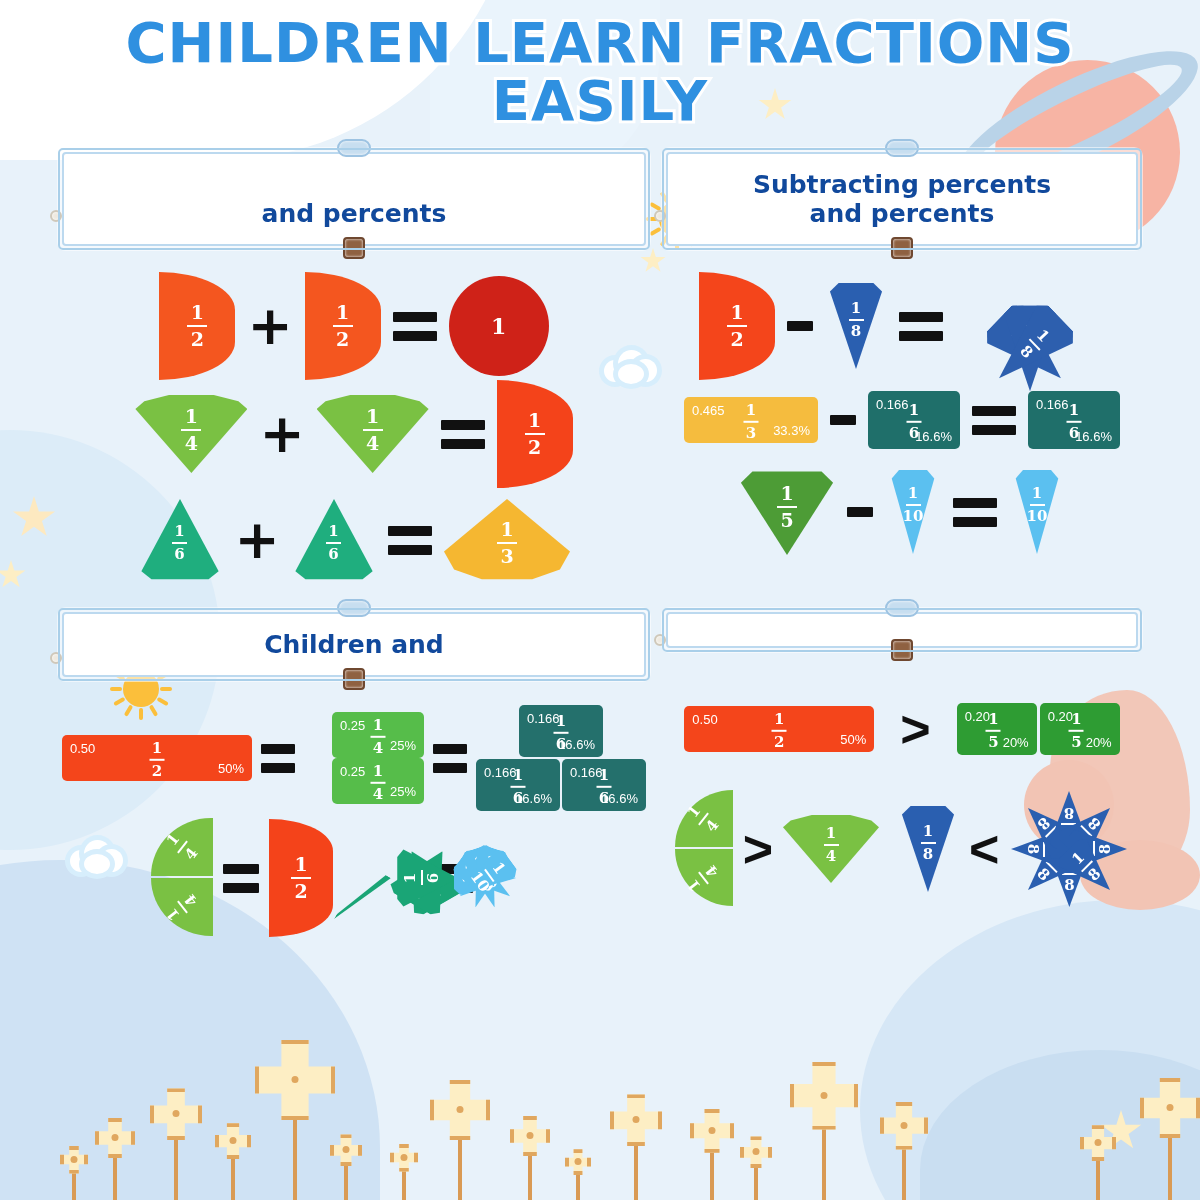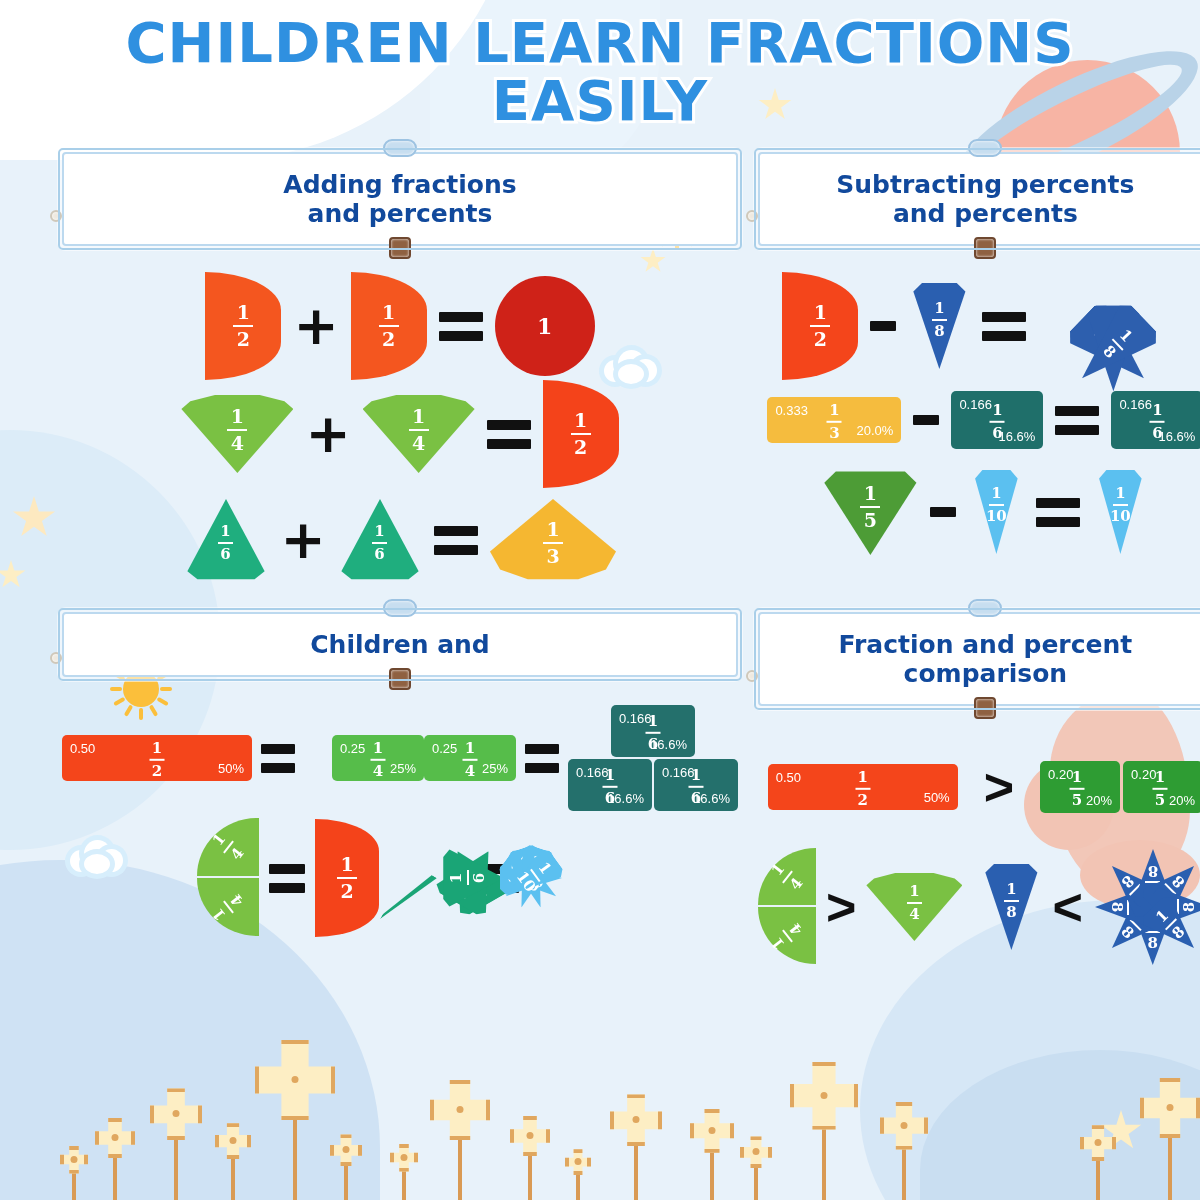--- a/index.html
+++ b/index.html
@@ -128,21 +128,21 @@
   .tile .dec{position:absolute;left:8px;top:6px;font-size:13px;font-family:"Liberation Sans",sans-serif;}
   .tile .pct{position:absolute;right:8px;bottom:5px;font-size:13px;font-family:"Liberation Sans",sans-serif;}
   .tile .mid{position:absolute;left:50%;top:50%;transform:translate(-50%,-48%);}
 
   .tile-half{width:190px;height:46px;}
   .tile-third{width:134px;height:46px;}
   .tile-sixth{width:92px;height:58px;}
   .tile-quarter{width:92px;height:46px;}
   .tile-fifth{width:80px;height:52px;}
 
-  .stackcol{display:flex;flex-direction:row;padding-left:28px;}
+  .stackcol{display:flex;flex-direction:column;padding-left:28px;}
   .pyramid{display:flex;flex-direction:column;align-items:center;gap:2px;}
   .pyramid .r2{display:flex;gap:2px;}
 
   
   .fan{position:relative;}
   .fan > div{position:absolute;left:50%;top:50%;}
 
   .halfdisc{position:relative;}
   .halfdisc > div{position:absolute;left:50%;top:50%;}
 </style>
@@ -310,21 +310,21 @@
 </div>
 
 <div class="grid">
 
   <div class="panel">
     <div class="hdr">
       <div class="tape t-top"></div>
       <div class="tape t-left"></div>
       <div class="tape t-bot"></div>
       <h2>
-        <span>Adding fractions</span><br>
+        <br>
         <span>and percents</span>
       </h2>
     </div>
 
     <div class="rows">
 
       <div class="row">
         <div class="half right">
           <div class="sh" style="background:#f4561f"></div>
           <div class="frac" style="position:relative;">
@@ -482,29 +482,29 @@
                 <span class="bar"></span>
                 <span class="d">8</span>
               </div>
             </div>
           </div>
         </div>
       </div>
 
       <div class="row" style="min-height:80px">
         <div class="tile tile-third" style="background:#f5bc3e">
-          <span class="dec">0.333</span>
+          <span class="dec">0.465</span>
           <span class="mid">
             <span class="frac sm">
               <span class="n">1</span>
               <span class="bar"></span>
               <span class="d">3</span>
             </span>
           </span>
-          <span class="pct">20.0%</span>
+          <span class="pct">33.3%</span>
         </div>
         <span class="op minus"></span>
         <div class="tile tile-sixth" style="background:#1f6f6a">
           <span class="dec">0.166</span>
           <span class="mid">
             <span class="frac sm">
               <span class="n">1</span>
               <span class="bar"></span>
               <span class="d">6</span>
             </span>
@@ -789,24 +789,20 @@
       </div>
 
     </div>
   </div>
 
   <div class="panel">
     <div class="hdr">
       <div class="tape t-top"></div>
       <div class="tape t-left"></div>
       <div class="tape t-bot"></div>
-      <h2>
-        <span>Fraction and percent</span><br>
-        <span>comparison</span>
-      </h2>
     </div>
 
     <div class="rows">
 
       <div class="row" style="min-height:110px;gap:26px;">
         <div class="tile tile-half" style="background:#f4451b">
           <span class="dec">0.50</span>
           <span class="mid">
             <span class="frac sm">
               <span class="n">1</span>

